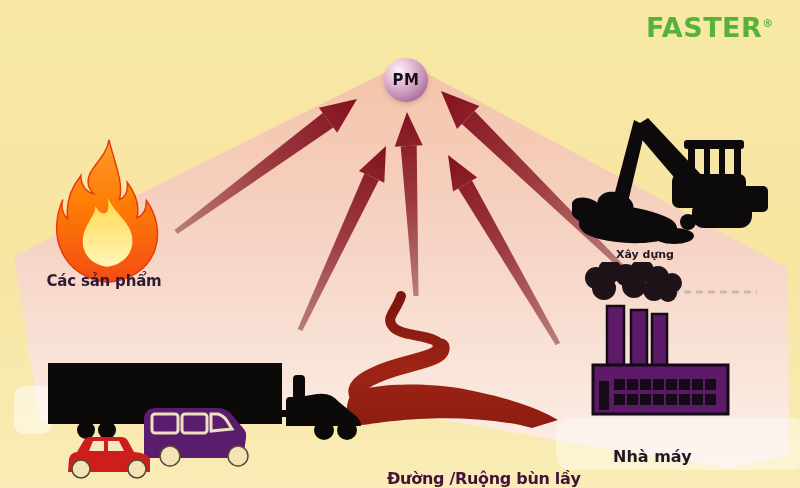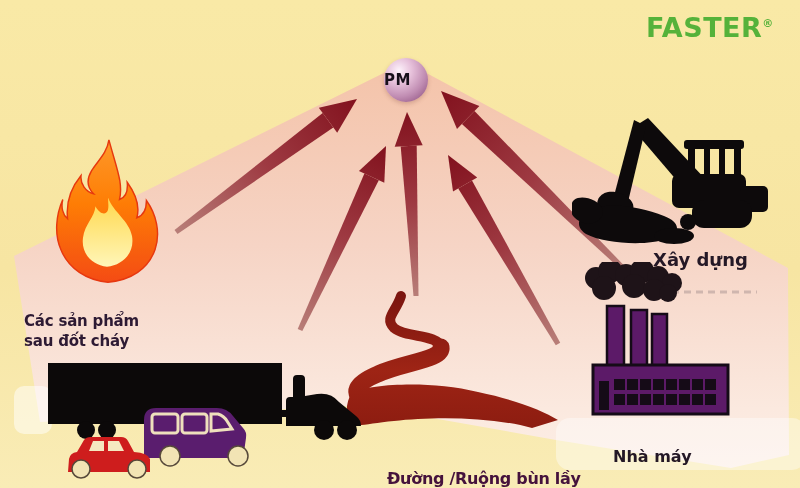--- a/index.html
+++ b/index.html
@@ -8,32 +8,32 @@
     background:linear-gradient(180deg,#f9e9a6 0%,#f7e5a2 55%,#f9ecb6 100%);
     font-family:"DejaVu Sans", sans-serif;
   }
   .stage svg{display:block;}
   #scene{position:absolute; left:0; top:0; z-index:1;}
   .icon{position:absolute; z-index:2;}
   .label{
     position:absolute; z-index:3; color:#2d1a33; font-weight:bold;
     white-space:nowrap; line-height:1.3;
   }
-  #label-combustion{left:24px; top:272px; width:160px; 
-    font-size:15px; letter-spacing:-0.2px;margin-top:40px;}
+  #label-combustion{left:24px; top:272px; width:160px; text-align:center;
+    font-size:15px; letter-spacing:-0.2px;}
   #label-traffic{left:170px; top:334px; font-size:17px; letter-spacing:-0.4px;}
   #label-road{left:387px; top:435px; font-size:16px; letter-spacing:-0.3px; color:#45123c;margin-top:34px;}
-  #label-construction{left:653px; top:248px; font-size:18px; font-weight:600; color:#241826;}
+  #label-construction{left:616px; top:248px; font-size:11px; font-weight:600; color:#241826;}
   #label-factory{left:613px; top:426px; font-size:16px; font-weight:600; color:#241826;margin-top:21px;}
   #pm-ball{
     position:absolute; left:384px; top:58px; width:44px; height:44px; z-index:4;
     border-radius:50%;
     background:radial-gradient(circle at 34% 28%, #fdf2fa 0%, #e6c0da 30%, #c08cb2 62%, #9a5f8c 86%, #855078 100%);
     box-shadow:0 2px 4px rgba(120,60,50,.25);
-    display:flex; align-items:center; justify-content:flex-start;
+    display:flex; align-items:center; justify-content:center;
   }
   #pm-ball span{font-size:15px; font-weight:900; color:#17101a; letter-spacing:.5px;}
   #brand{
     position:absolute; left:646px; top:12px; z-index:4;
     color:#55b23a; font-size:27px; font-weight:900; letter-spacing:.5px;text-align:right;
   }
   #brand sup{font-size:11px; vertical-align:super;}
 </style>
 </head>
 <body>
@@ -218,21 +218,20 @@
       <circle cx="97" cy="113" r="9" fill="#f2e4b4" stroke="#57493a" stroke-width="1.5"></circle>
     </g>
   </svg>
 
   <div id="pm-ball">
     <span>PM</span>
   </div>
 
   <div class="label" id="label-combustion">
     <div>Các sản phẩm</div>
-    <div>sau đốt cháy</div>
   </div>
   <div class="label" id="label-road">Đường /Ruộng bùn lầy</div>
   <div class="label" id="label-construction">Xây dựng</div>
   <div class="label" id="label-factory">Nhà máy</div>
 
   <div id="brand">
     <span>FASTER</span><sup>®</sup>
   </div>
 
 </div>

